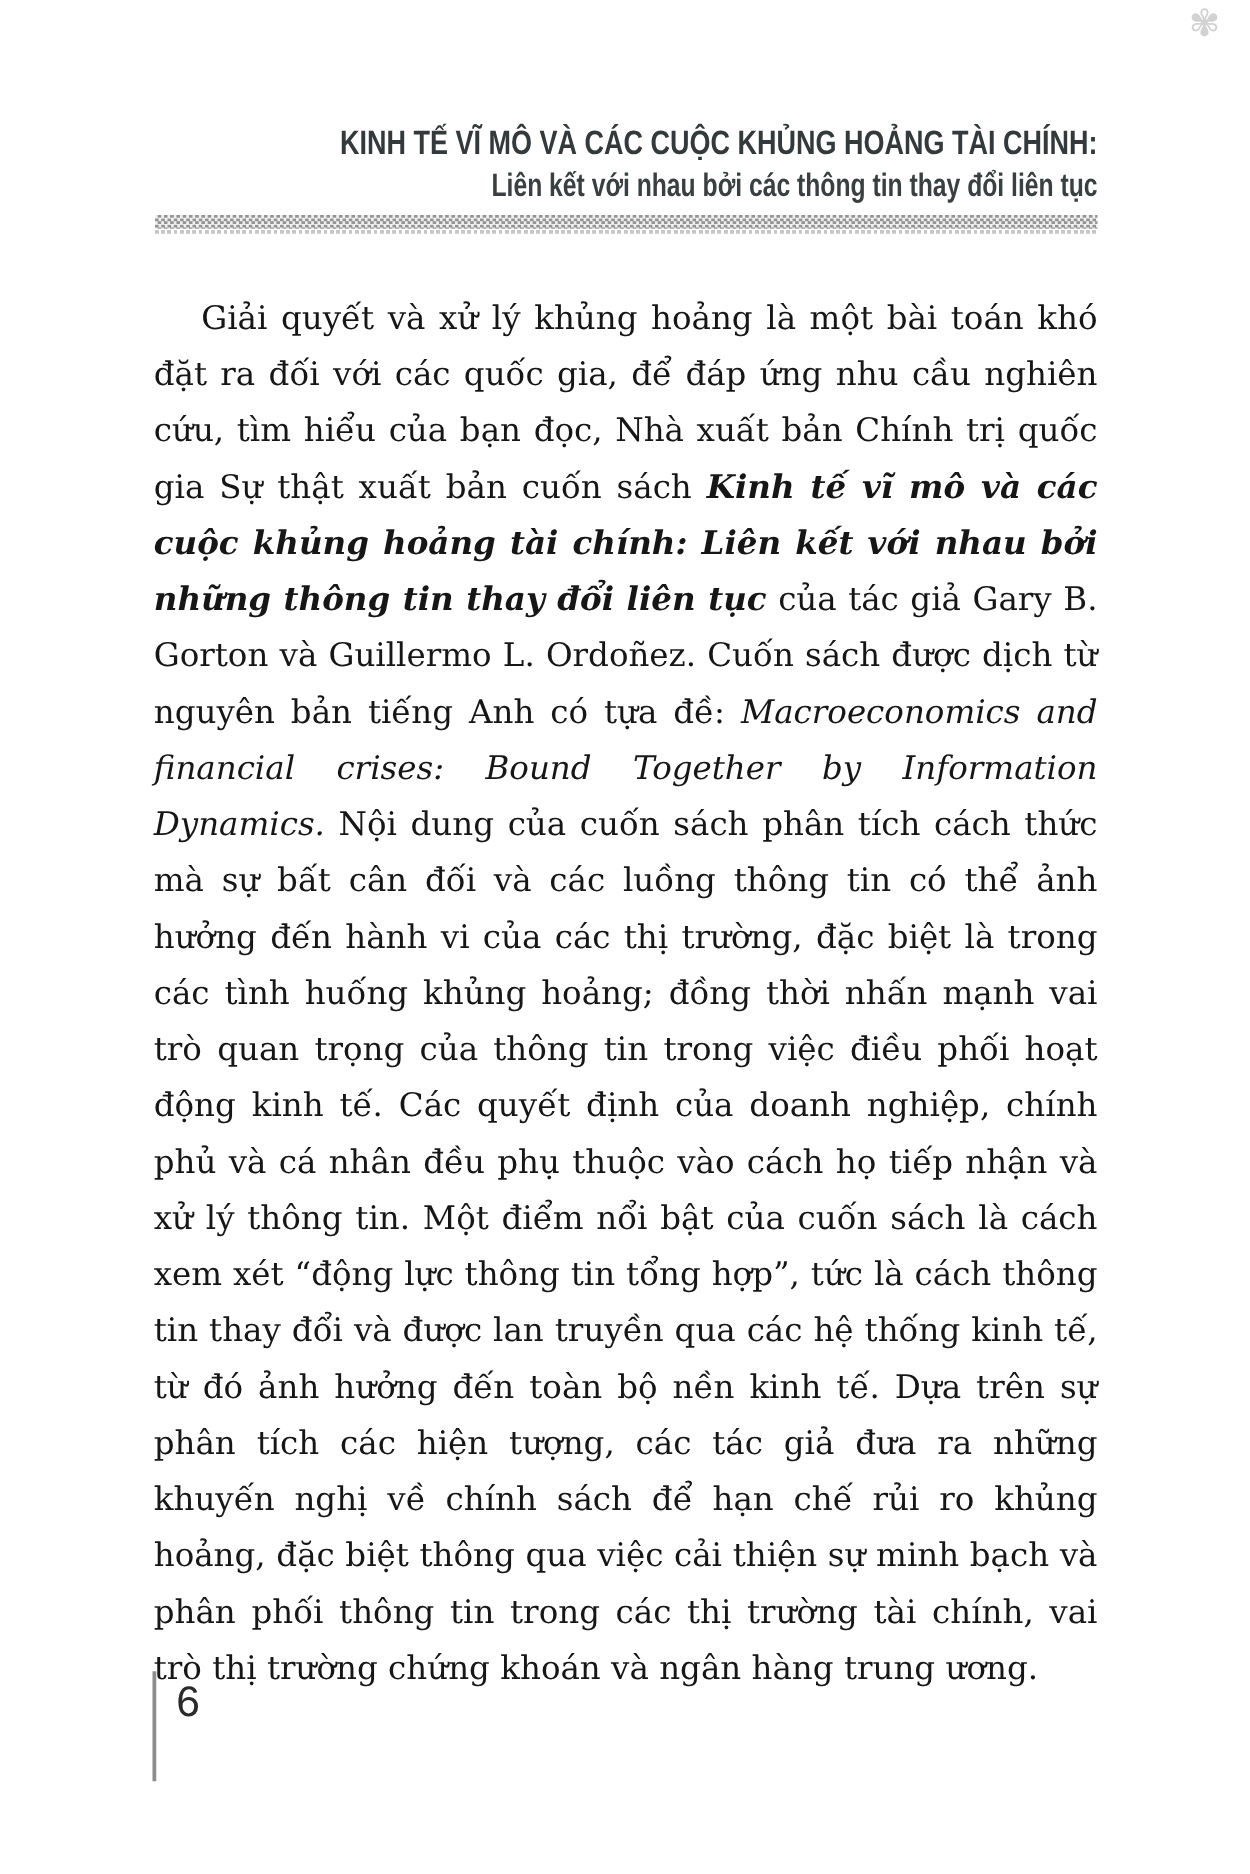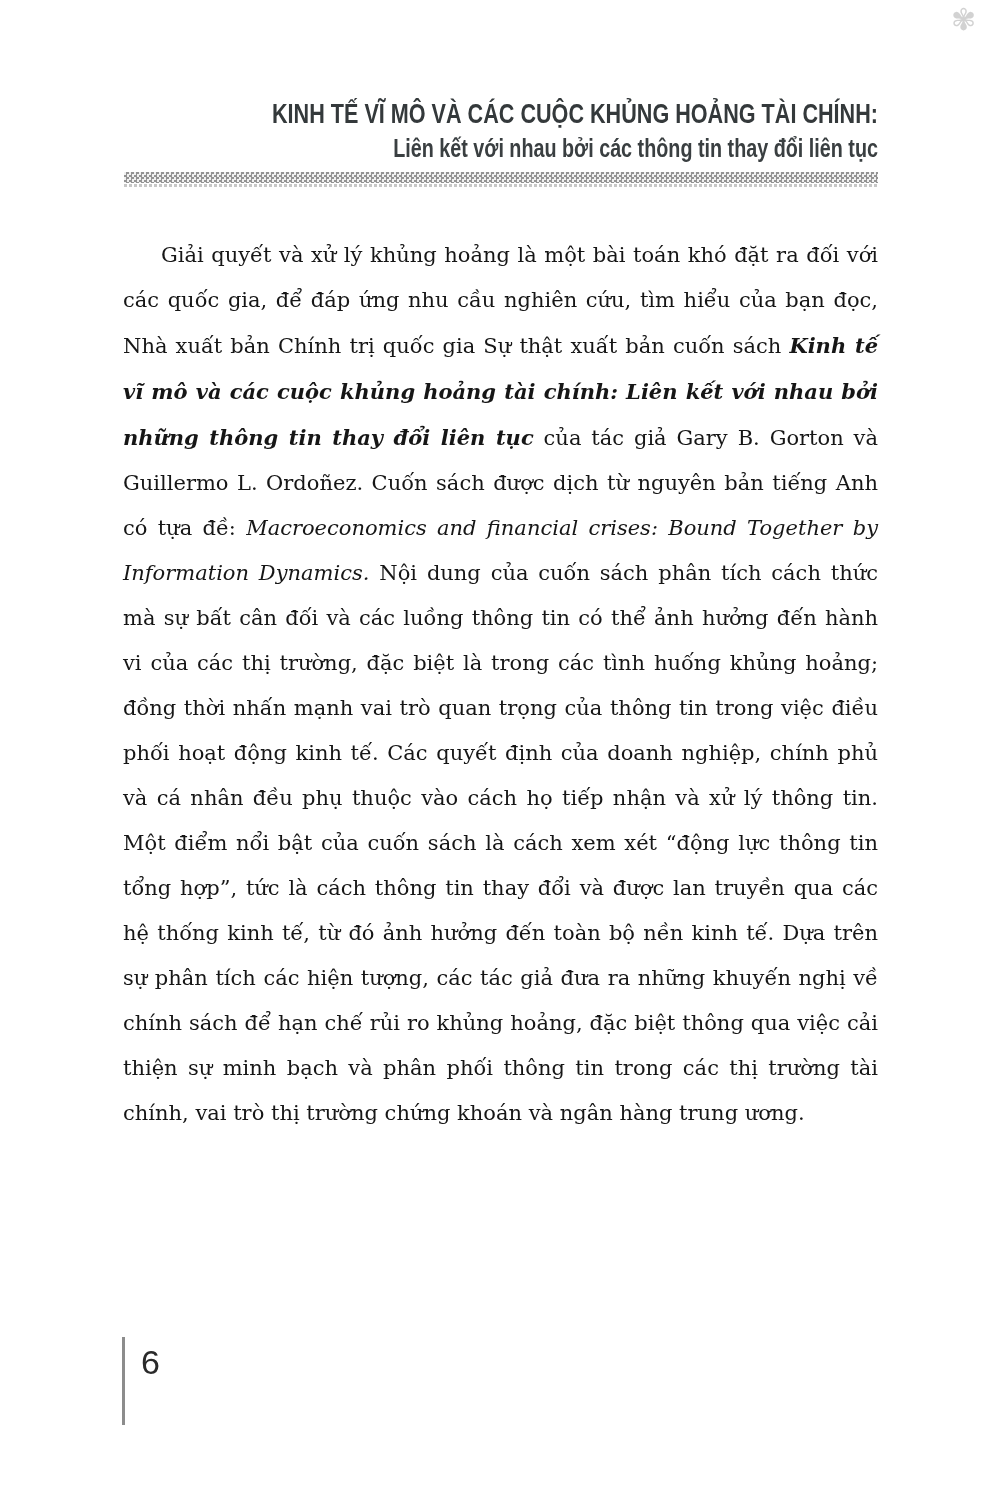--- a/index.html
+++ b/index.html
@@ -80,21 +80,21 @@
 
   
   .body {
     position: absolute;
     left: 123px;
     top: 233px;
     width: 755px;
   }
   .para {
     margin: 0;
-    font-size: 21px;
+    font-size: 26px;
     line-height: 45px;
     text-align: justify;
     text-indent: 38px;
     color: #161616;
   }
   .seg-normal { font-style: normal; font-weight: 400; }
   .seg-bolditalic { font-style: italic; font-weight: 700; }
   .seg-italic { font-style: italic; font-weight: 400; }
 
   

